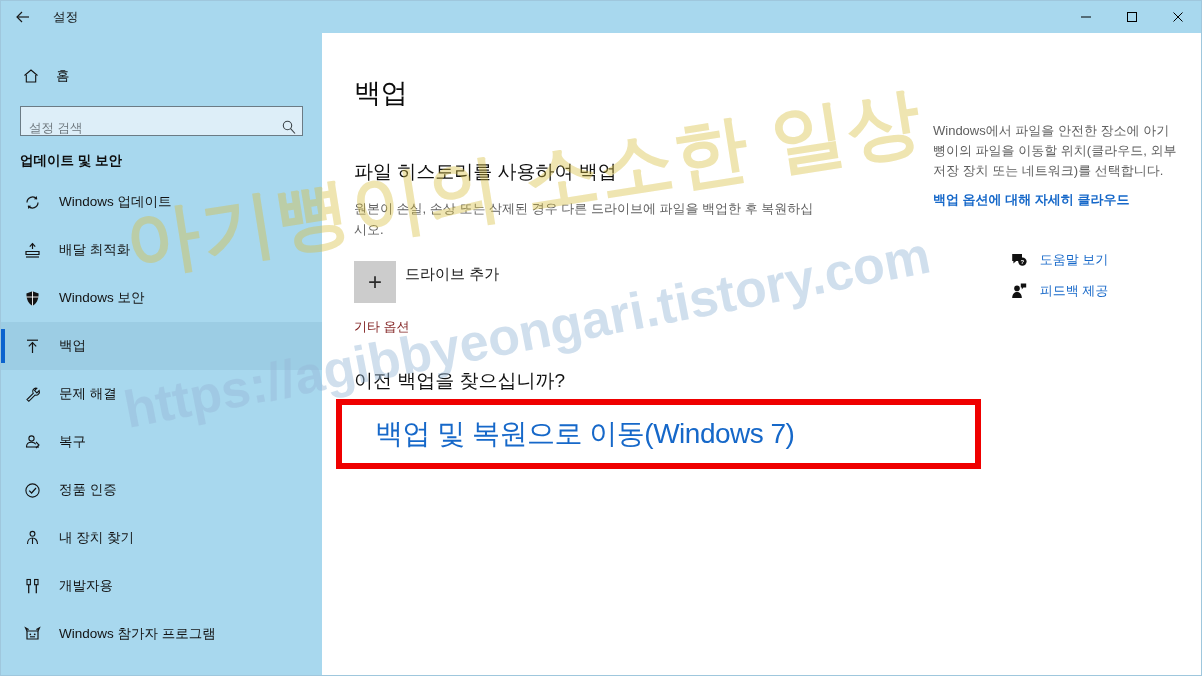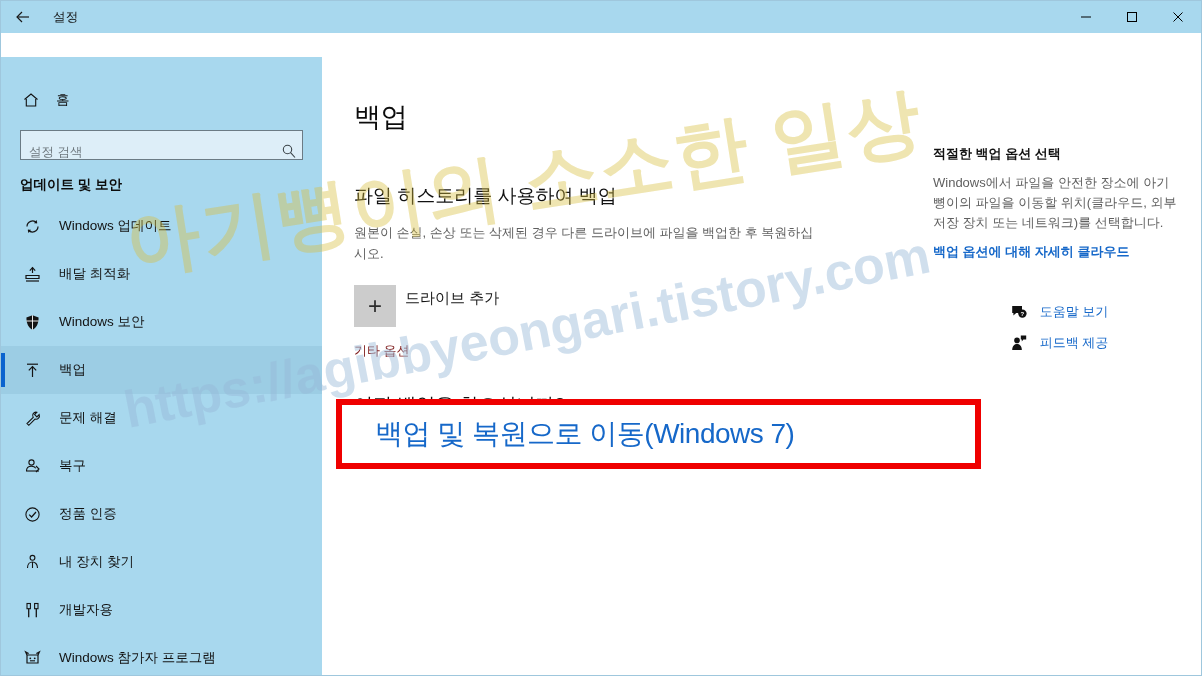--- a/index.html
+++ b/index.html
@@ -16,21 +16,20 @@
   }
 
   .window {
     position: absolute;
     inset: 0;
     display: flex;
     flex-direction: column;
     border: 1px solid #9fc7dd;
     box-sizing: border-box;
     background: #ffffff;
-    gap: 24px;
   }
 
   
   .titlebar {
     height: 32px;
     min-height: 32px;
     background: #a8d8ee;
     display: flex;
     align-items: center;
     position: relative;
@@ -549,21 +548,20 @@
 
         <div class="other-opt">
           <a class="link" href="#">기타 옵션</a>
         </div>
 
         <h2 class="section-h2">이전 백업을 찾으십니까?</h2>
         <p class="section-p">Windows 7 백업 및 복원 도구를 사용하여 백업을 만든 경우 Windows 10에서도 계속 사용할 수 있습니다.</p>
       </div>
 
       <div class="aside">
-        <div class="aside-h">적절한 백업 옵션 선택</div>
         <p class="aside-p">Windows에서 파일을 안전한 장소에 아기뼝이의 파일을 이동할 위치(클라우드, 외부 저장 장치 또는 네트워크)를 선택합니다.</p>
         <a class="aside-link" href="#">백업 옵션에 대해 자세히 클라우드</a>
 
         <div class="aside-actions">
           <div class="aside-action">
             <span class="ico">
               <svg width="18" height="18" viewBox="0 0 18 18">
                 <path d="M2.2 3 L12 3 L12 10 L6.2 10 L3.4 12.6 L3.4 10 L2.2 10 Z" fill="#111"></path>
                 <circle cx="12.4" cy="10.6" r="4.2" fill="#111"></circle>
                 <text x="12.4" y="13.1" font-size="6" fill="#fff" text-anchor="middle" font-family="Liberation Sans, sans-serif" font-weight="bold">?</text>

